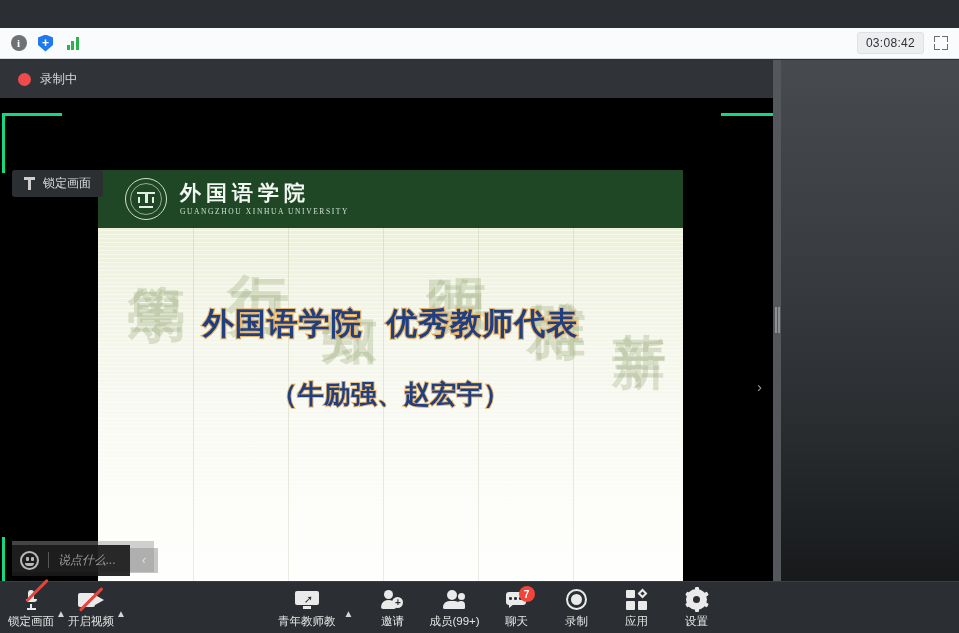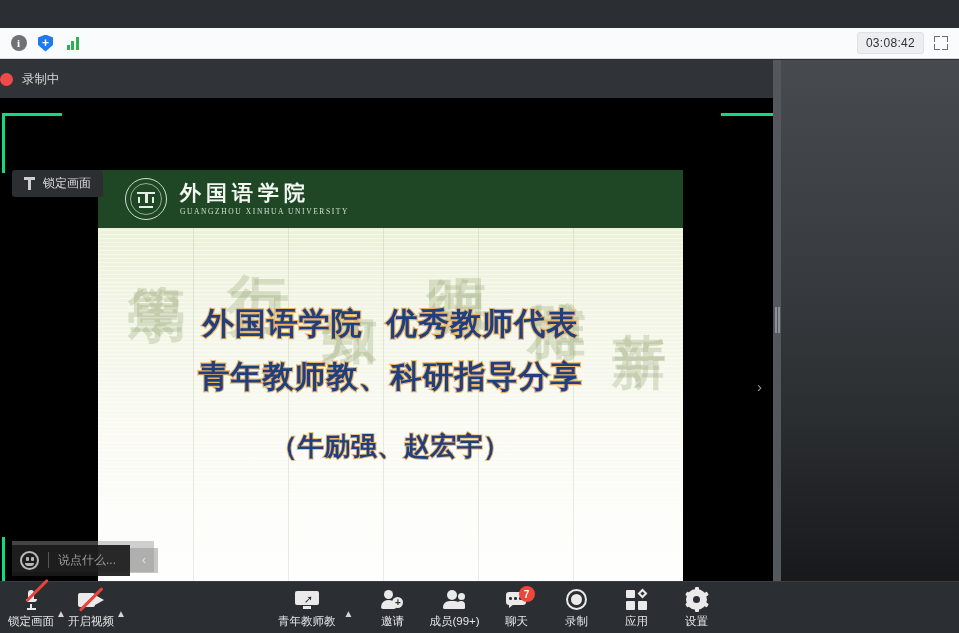--- a/index.html
+++ b/index.html
@@ -81,21 +81,21 @@
   
   .stage {
     position:absolute; top:60px; left:0; width:959px; height:521px;
     background:#1e2124;
   }
   .share-area {
     position:absolute; left:0; top:0; width:781px; height:521px; background:#000;
   }
   .recbar {
     position:absolute; left:0; top:0; width:781px; height:38px;
-    background:#303337; display:flex; align-items:center; gap:9px; 
+    background:#303337; display:flex; align-items:center; gap:9px; padding-left:18px;
   }
   .rec-dot { width:13px;height:13px;border-radius:50%;border:2.5px solid #ef4b4b;background:#ef4b4b; }
   .rec-dot::after{content:"";display:block;width:100%;height:100%;}
   .recbar .rtext { color:#dadada; font-size:12.5px; }
 
   
   .greenbox { position:absolute; left:2px; top:53px; width:779px; height:484px; pointer-events:none; }
   .gc { position:absolute; background:#16d97f; }
   .gc.v { width:3px; height:60px; }
   .gc.h { height:3px; width:60px; }
@@ -177,21 +177,21 @@
     font-family:"DejaVu Sans","Liberation Sans",sans-serif;
     white-space:pre; text-align:center; line-height:1.05;
   }
   .ln1 { font-size:31px; margin-top:79px; letter-spacing:1px; }
   .ln2 { font-size:31px; margin-top:20px; letter-spacing:1px; }
   .ln3 { font-size:26px; margin-top:41px; letter-spacing:.5px; -webkit-text-stroke-width:1.8px; }
 
   
   .chatbar {
     position:absolute; left:12px; top:481px; height:38px;
-    display:flex; align-items:center;
+    display:flex; align-items:center;font-style:italic;
   }
   .chat-left {
     background:rgba(26,26,26,.92); height:31px; display:flex; align-items:center;
     gap:0; padding:0 0 0 8px;
   }
   .emoji {
     width:19px;height:19px;border-radius:50%;border:2px solid #b8b8b8;position:relative;flex:none;
   }
   .emoji b{position:absolute;background:#b8b8b8;display:block;border-radius:1px;}
   .emoji b:nth-child(1){left:3.5px;top:4px;width:3px;height:4px;}
@@ -396,21 +396,20 @@
               </span>
           </div>
           <div>
             <div class="uni-name">外国语学院</div>
             <div class="uni-en">GUANGZHOU XINHUA UNIVERSITY</div>
           </div>
         </div>
 
         <div class="slide-body">
           <div class="ln ln1">外国语学院  优秀教师代表</div>
-          <div class="ln ln2">青年教师教、科研指导分享</div>
           <div class="ln ln3">（牛励强、赵宏宇）</div>
         </div>
 
         <div class="slide-foot"></div>
       </div>
 
       <div class="greenbox">
         <span class="gc v g-tl-v"></span>
           <span class="gc h g-tl-h"></span>
         <span class="gc v g-tr-v"></span>

